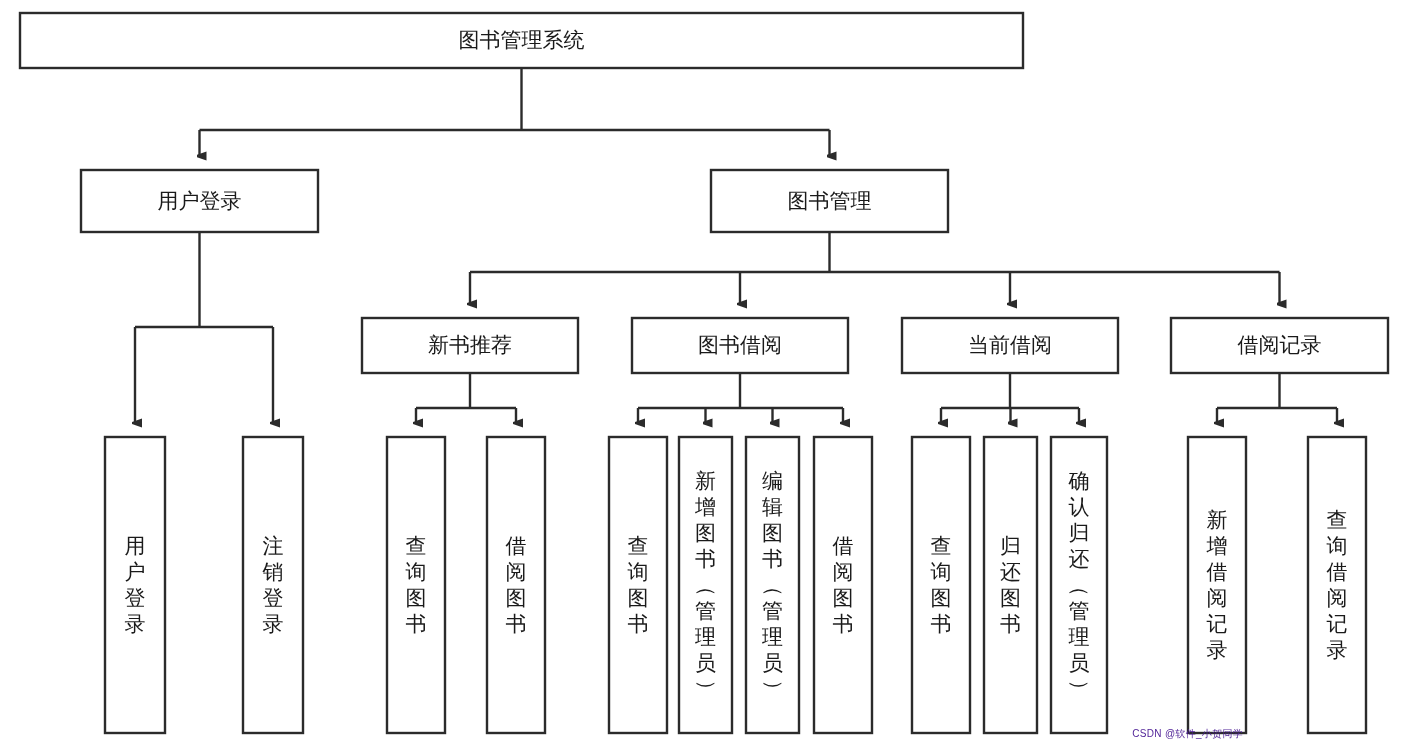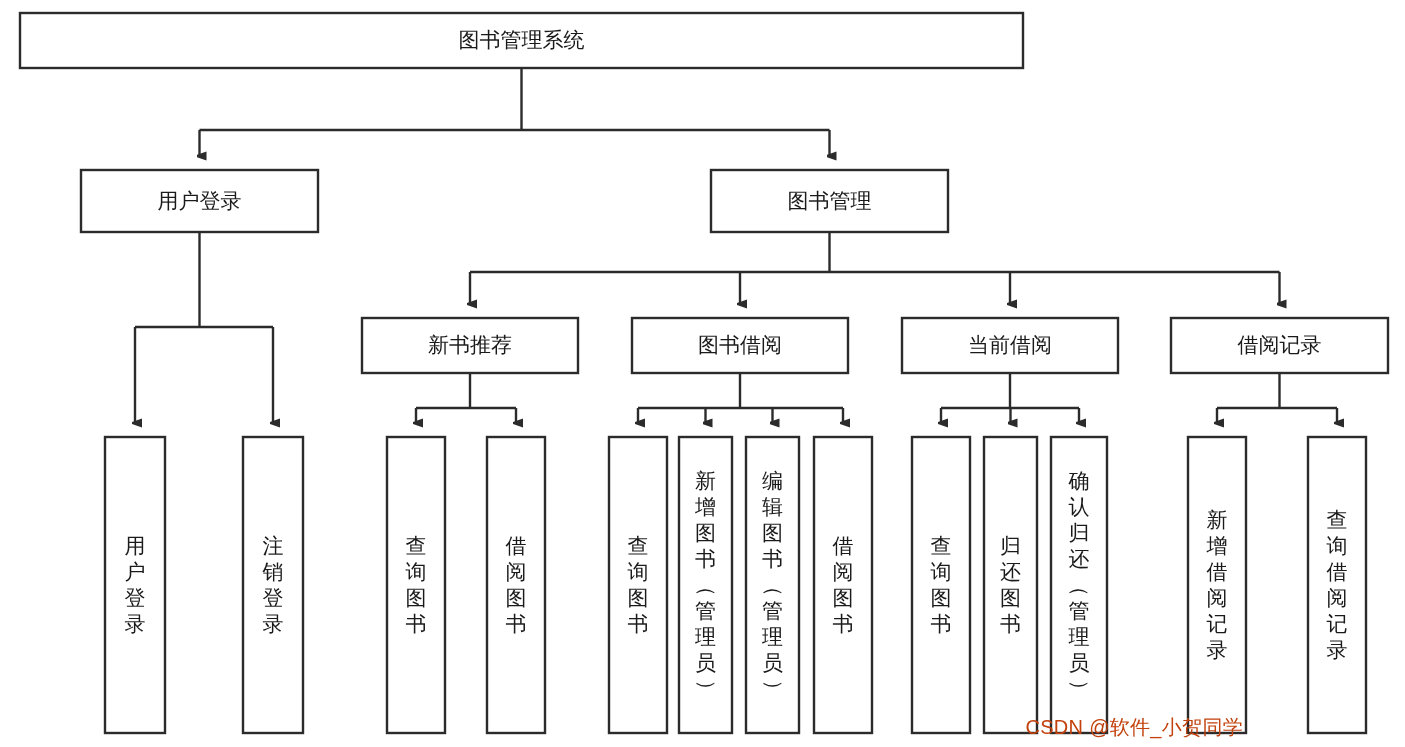--- a/index.html
+++ b/index.html
@@ -49,22 +49,22 @@
     font-family: "Liberation Sans", "DejaVu Sans", sans-serif;
     font-size: 21px;
     fill: #1a1a1a;
     text-anchor: middle;
   }
   .watermark {
     position: absolute;
     right: 10px;
     bottom: 6px;
     font-family: "Liberation Sans", "DejaVu Sans", sans-serif;
-    font-size: 20px;
-    color: #c2410c;
+    font-size: 10px;
+    color: #4c1d95;
     white-space: nowrap;
     letter-spacing: 0.3px;
     pointer-events: none;
   }
 </style>
 </head>
 <body>
 
 <div id="diagram-root">
   <svg class="diagram-canvas" viewBox="0 0 1405 747" xmlns="http://www.w3.org/2000/svg">

